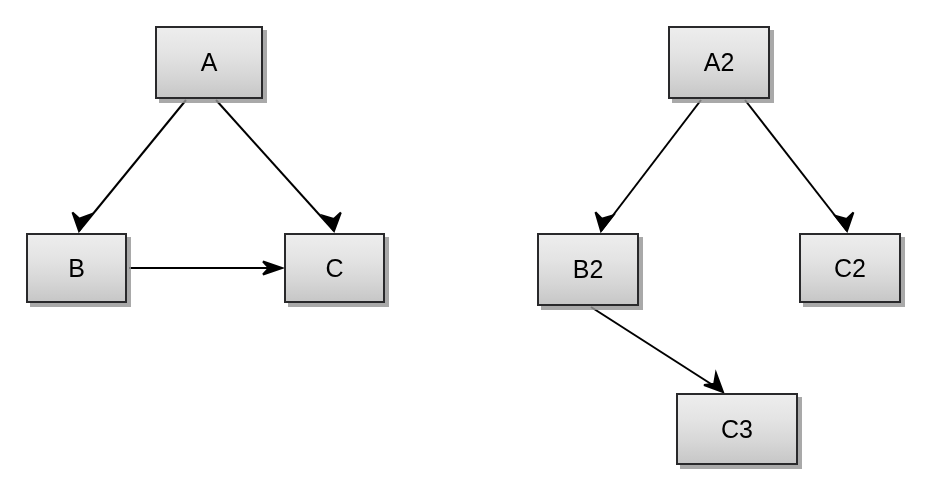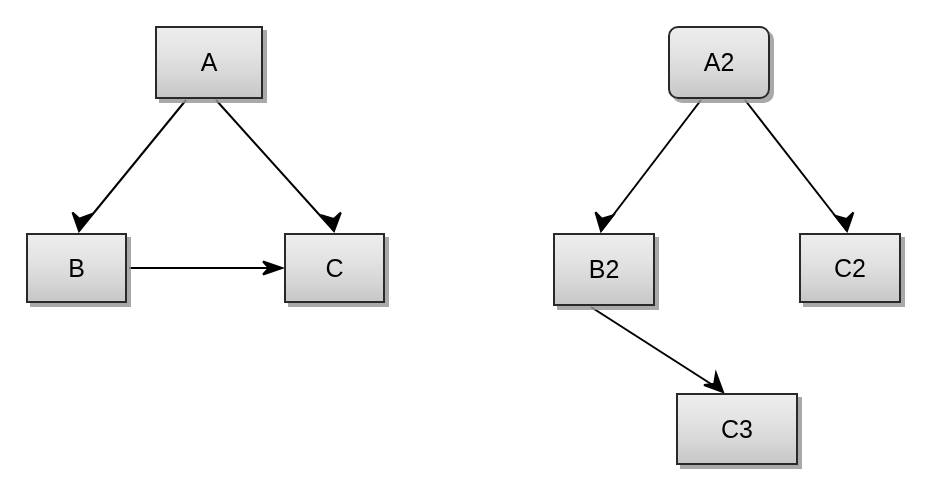--- a/index.html
+++ b/index.html
@@ -112,25 +112,25 @@
     </div>
 
     <div class="node" style="left:26px; top:233px; width:101px; height:70px;">
       <span class="node-label">B</span>
     </div>
 
     <div class="node" style="left:284px; top:233px; width:101px; height:70px;">
       <span class="node-label">C</span>
     </div>
 
-    <div class="node" style="left:668px; top:26px; width:102px; height:73px;border-radius:10px;">
+    <div class="node" style="left:668px; top:26px; width:102px; height:73px;">
       <span class="node-label">A2</span>
     </div>
 
-    <div class="node" style="left:553px; top:233px; width:102px; height:73px;">
+    <div class="node" style="left:537px; top:233px; width:102px; height:73px;">
       <span class="node-label">B2</span>
     </div>
 
     <div class="node" style="left:799px; top:233px; width:102px; height:70px;">
       <span class="node-label">C2</span>
     </div>
 
     <div class="node" style="left:676px; top:393px; width:122px; height:72px;">
       <span class="node-label">C3</span>
     </div>

